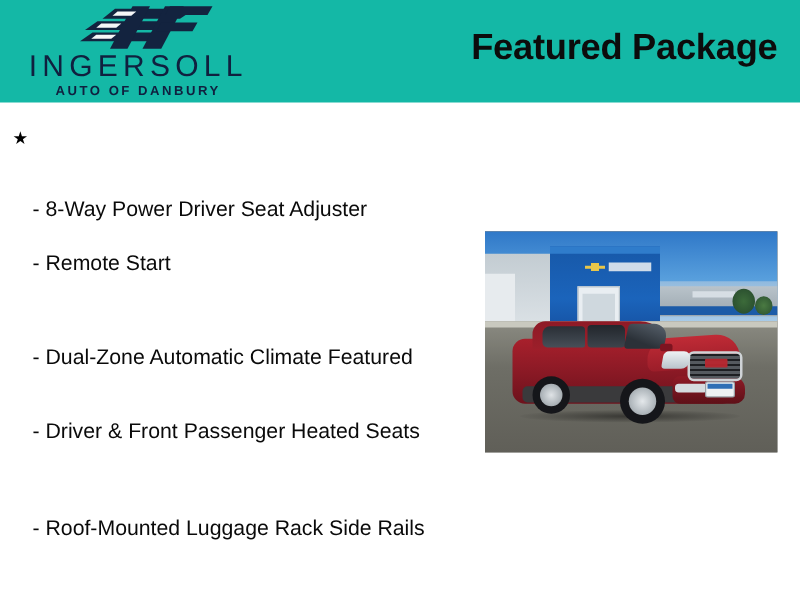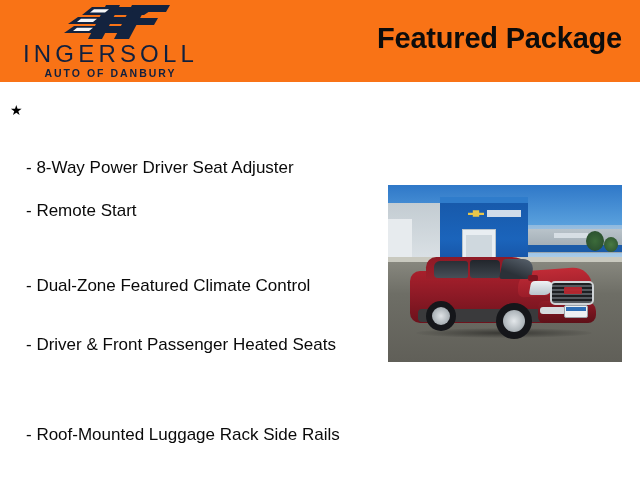--- a/index.html
+++ b/index.html
@@ -16,21 +16,21 @@
     position: relative;
   }
 
   
   .header-band {
     position: absolute;
     left: 0;
     top: 0;
     width: 640px;
     height: 82px;
-    background: #f97316;
+    background: #14b8a6;
     box-sizing: border-box;
   }
 
   .brand-block {
     position: absolute;
     left: 8px;
     top: 2px;
     width: 210px;
     height: 78px;
   }
@@ -367,25 +367,25 @@
 <div class="feature-list">
 
   <div class="feature-head">
     <span class="star-icon">★</span>
   </div>
 
   <div class="sub-item" style="top:75px;">- 8-Way Power Driver Seat Adjuster</div>
 
   <div class="sub-item" style="top:118px;">- Remote Start</div>
 
-  <div class="sub-item" style="top:193px;">- Dual-Zone Featured Climate Control</div>
+  <div class="sub-item" style="top:193px;">- Dual-Zone Automatic Climate Featured</div>
 
   <div class="sub-item" style="top:252px;">- Driver &amp; Front Passenger Heated Seats</div>
 
-  <div class="sub-item" style="top:330px;margin-top:12px;">- Roof-Mounted Luggage Rack Side Rails</div>
+  <div class="sub-item" style="top:330px;">- Roof-Mounted Luggage Rack Side Rails</div>
 </div>
 
 <div class="vehicle-photo">
   <div class="vp vp-sky"></div>
   <div class="vp vp-haze"></div>
   <div class="vp vp-bldg-left"></div>
   <div class="vp vp-bldg-left2"></div>
   <div class="vp vp-wing"></div>
   <div class="vp vp-wing-band"></div>
   <div class="vp vp-wing-text"></div>

